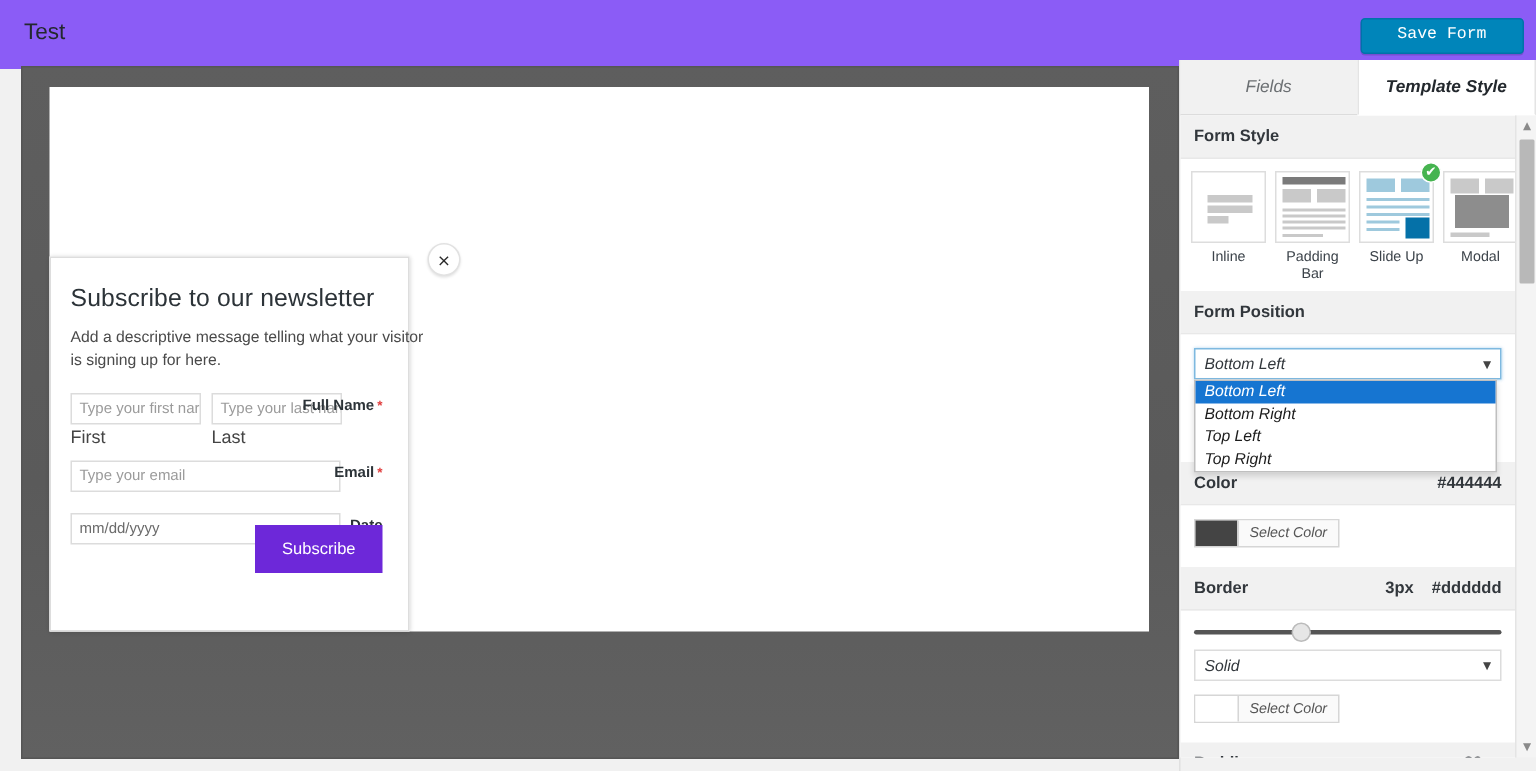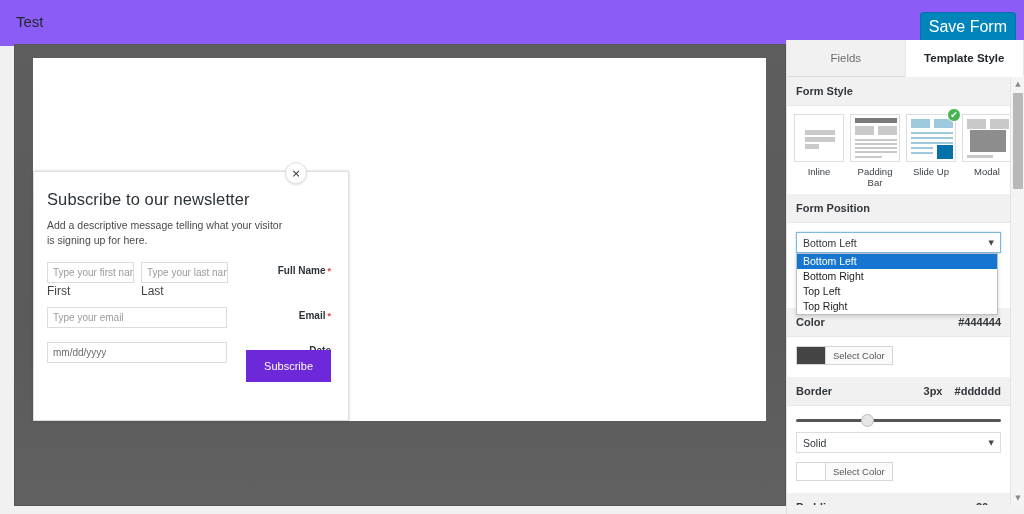--- a/index.html
+++ b/index.html
@@ -17,43 +17,44 @@
     background: #8b5cf6;
   }
   .topbar-title {
     position: absolute; left: 16px; top: 13px;
     font-size: 15px; color: #23282d; font-weight: 400;
   }
   .save-btn {
     position: absolute; right: 8px; top: 12px;
     background: #0085ba; color: #fff;
     border: 1px solid #0073aa; border-radius: 3px;
-    font-size: 16px; padding: 4px 8px 5px;
+    font-size: 11px; padding: 4px 24px 5px;
     cursor: pointer; line-height: 1.2;
     box-shadow: 0 1px 0 rgba(0,0,0,.15);
+    font-family: Liberation Mono, monospace;
   }
 
   
   .preview-frame {
     position: absolute; left: 14px; top: 44px;
     width: 772px; height: 462px;
     background: #5c5c5c;
     background: linear-gradient(180deg,#5e5e5e 0%,#5a5a5a 60%,#616161 100%);
     box-shadow: inset 0 0 0 1px #555;
   }
   .preview-canvas {
     position: absolute; left: 19px; top: 14px;
     width: 733px; height: 363px;
     background: #fff;
   }
 
   
   .slideup {
     position: absolute; left: 33px; top: 171px;
-    width: 316px; height: 250px;
+    width: 240px; height: 250px;
     background: #fff;
     border: 1px solid #dddddd;
     box-shadow: 0 0 3px rgba(0,0,0,.18);
   }
   .slideup-inner { position: relative; padding: 18px 17px 0 13px; height: 100%; }
   .close-circle {
     position: absolute; left: 285px; top: 162px;
     width: 22px; height: 22px; border-radius: 50%;
     background: #fff; border: 1px solid #e2e2e2;
     box-shadow: 0 1px 2px rgba(0,0,0,.12);
@@ -93,21 +94,21 @@
     font-size: 11px; padding: 10px 18px; cursor: pointer;
     font-family: "Liberation Sans", sans-serif;
   }
 
   
   .panel {
     position: absolute; left: 786px; top: 40px;
     width: 238px; height: 474px;
     background: #f1f1f1; border-left: 1px solid #e0e0e0;
   }
-  .tabs { display: flex; height: 37px; background: #f1f1f1; }
+  .tabs { display: flex; height: 37px; background: #f1f1f1; font-style: italic; }
   .tab {
     flex: 1; display: flex; align-items: center; justify-content: center;
     font-size: 11.5px; color: #6b6f72; cursor: pointer;
     border-bottom: 1px solid #dcdcdc; background: #f1f1f1;
   }
   .tab.active {
     background: #fff; color: #23282d; font-weight: bold;
     border-bottom: 1px solid #fff;
     border-left: 1px solid #e4e4e4; border-right: 1px solid #e4e4e4;
   }
@@ -116,21 +117,21 @@
     position: absolute; left: 0; top: 37px; right: 14px; bottom: 9px;
     background: #fff; overflow: hidden;
   }
   .sect-head {
     background: #f1f1f1; border-bottom: 1px solid #e8e8e8;
     padding: 8px 9px; font-size: 11px; font-weight: bold; color: #32373c;
     display: flex; justify-content: space-between; align-items: center;
   }
   .sect-head .vals { font-weight: bold; color: #32373c; font-size: 11px; }
   .sect-head .vals span { margin-left: 9px; }
-  .sect-body { padding: 9px; background: #fff; }
+  .sect-body { padding: 9px; background: #fff; font-style: italic; }
 
   
   .styles { display: flex; gap: 6px; padding: 8px 7px 6px; background:#fff; }
   .style-item { width: 50px; text-align: center; cursor: pointer; position: relative; }
   .thumb {
     width: 50px; height: 48px; border: 1px solid #ddd; background: #fff;
     position: relative; overflow: hidden;
   }
   .style-name { font-size: 9.5px; color: #3c434a; margin-top: 4px; }
   .check {

